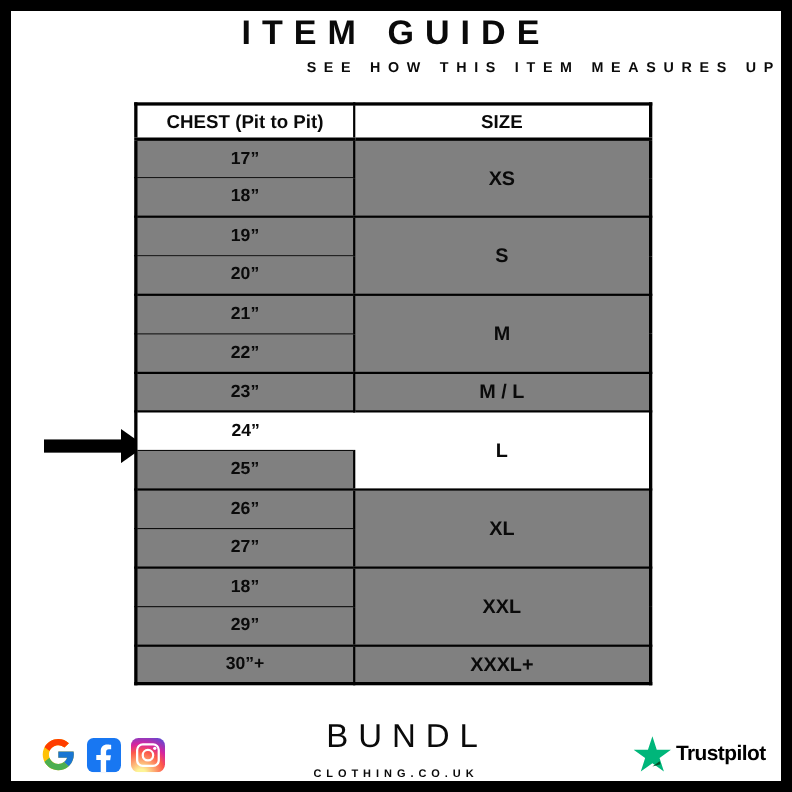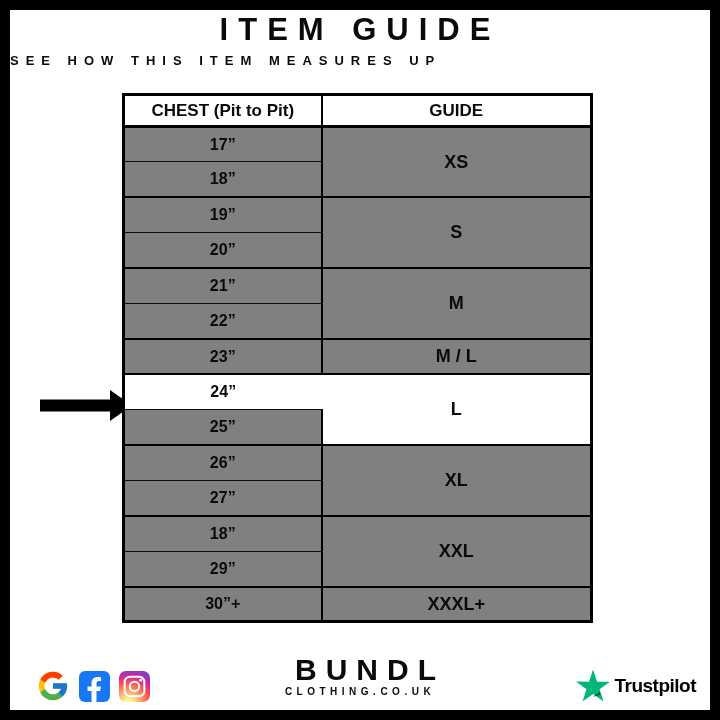--- a/index.html
+++ b/index.html
@@ -17,21 +17,21 @@
   .page-title{
     position:absolute;top:2px;left:0;right:0;
     text-align:center;
     font-size:31px;font-weight:800;
     letter-spacing:10px;
     color:#0a0a0a;
     margin:0;
   }
   .page-subtitle{
     position:absolute;top:43px;left:0;right:0;
-    text-align:left;
+    text-align:right;
     font-size:13px;font-weight:700;
     letter-spacing:7px;
     color:#0a0a0a;
   }
   
   .size-table{
     position:absolute;left:112px;top:83px;
     width:468px;
     border-collapse:collapse;
     table-layout:fixed;
@@ -77,24 +77,24 @@
   .social-row{
     position:absolute;left:26px;top:657px;
     height:38px;display:flex;align-items:center;gap:9px;
   }
   .social-row svg{display:block;}
   .brand-block{
     position:absolute;left:0;right:0;top:643px;
     text-align:center;color:#0a0a0a;
   }
   .brand-name{
-    font-size:30px;font-weight:700;letter-spacing:9px;line-height:1.1;margin-left:20px;
+    font-size:30px;font-weight:400;letter-spacing:9px;line-height:1.1;margin-left:20px;
   }
   .brand-sub{
-    font-size:10px;font-weight:700;letter-spacing:4.5px;margin-top:0;text-align:center;
+    font-size:10px;font-weight:700;letter-spacing:4.5px;margin-top:12px;text-align:center;
   }
   .trustpilot{
     position:absolute;right:14px;top:659px;
     display:flex;align-items:center;gap:4px;
   }
   .trustpilot-label{
     font-size:19px;font-weight:700;letter-spacing:-0.5px;
     color:#000000;
   }
 </style>
@@ -112,21 +112,21 @@
   </svg>
 
   <table class="size-table">
     <colgroup>
         <col class="c-chest">
         <col class="c-size">
       </colgroup>
     <thead>
       <tr>
         <th class="chest-h">CHEST (Pit to Pit)</th>
-        <th class="size-h">GUIDE</th>
+        <th class="size-h">SIZE</th>
       </tr>
     </thead>
     <tbody>
         <tr>
           <td class="chest inner">17”</td>
           <td rowspan="2" class="size">XS</td>
         </tr>
         <tr>
           <td class="chest">18”</td>
         </tr>

